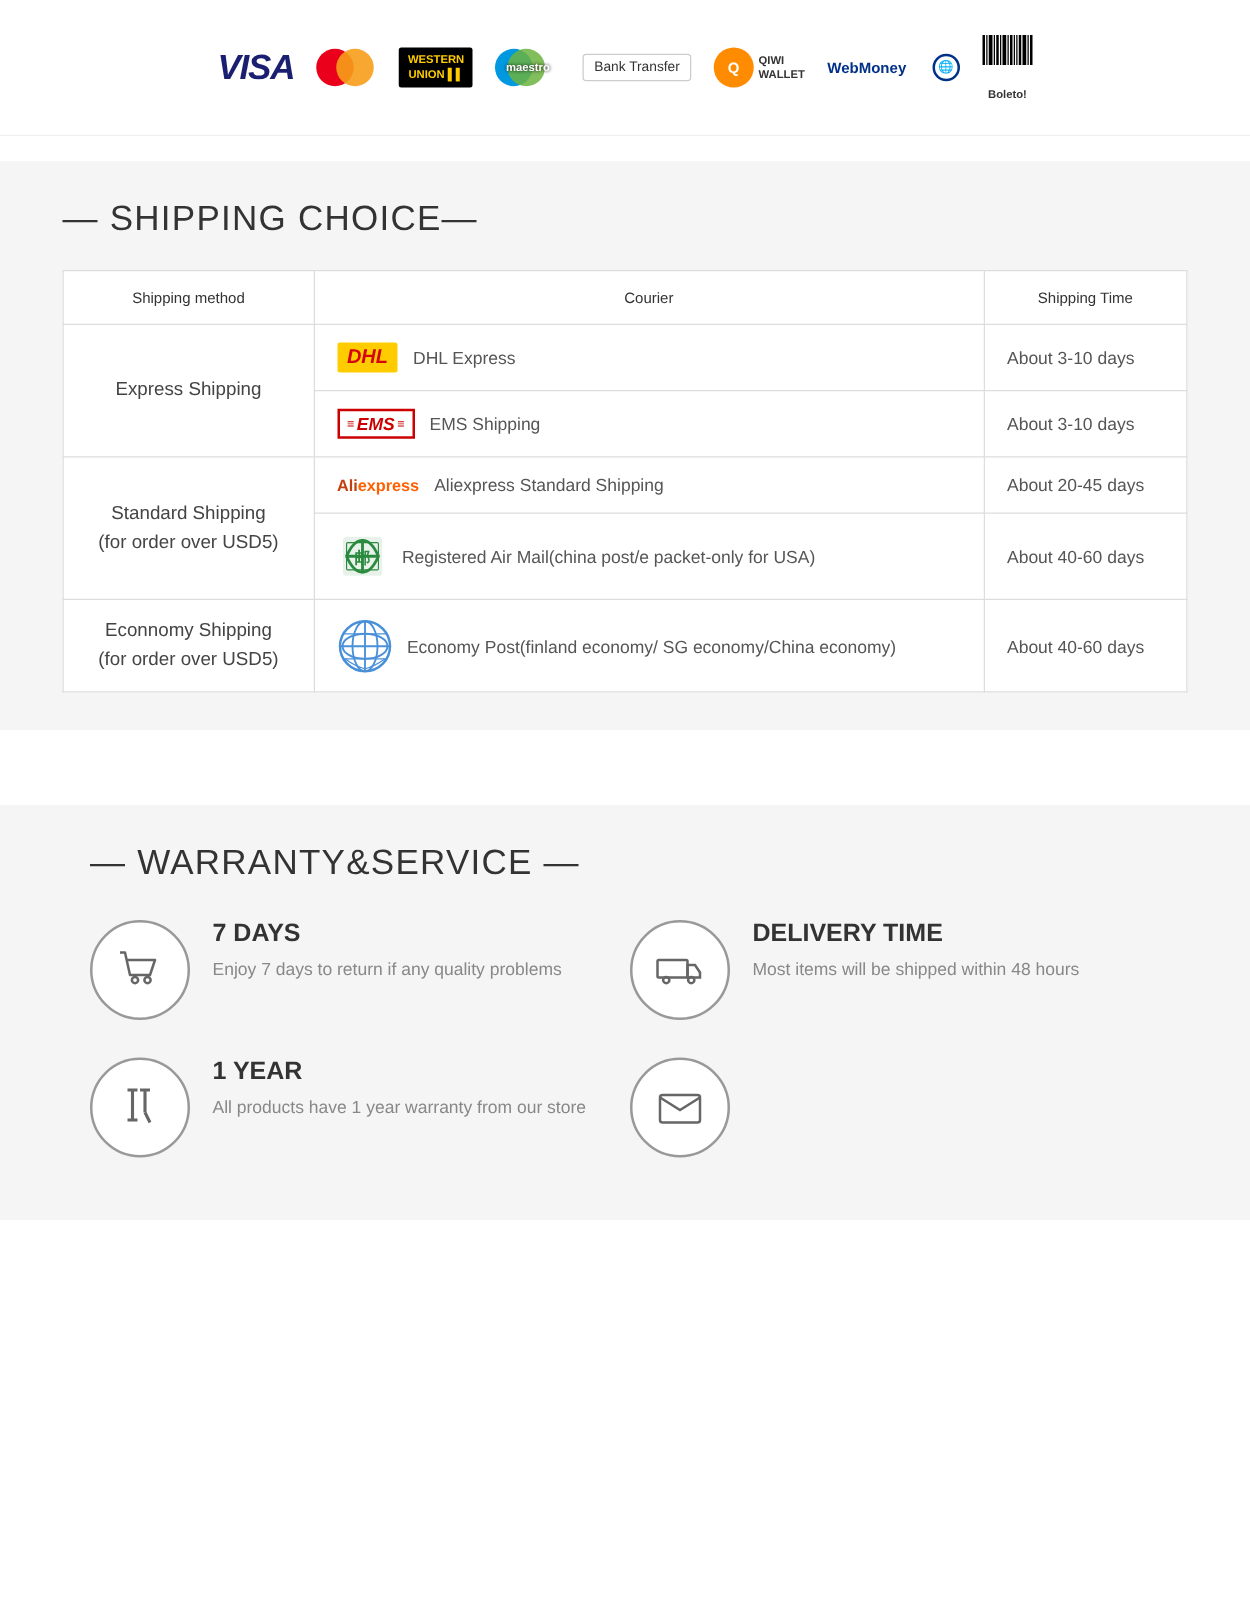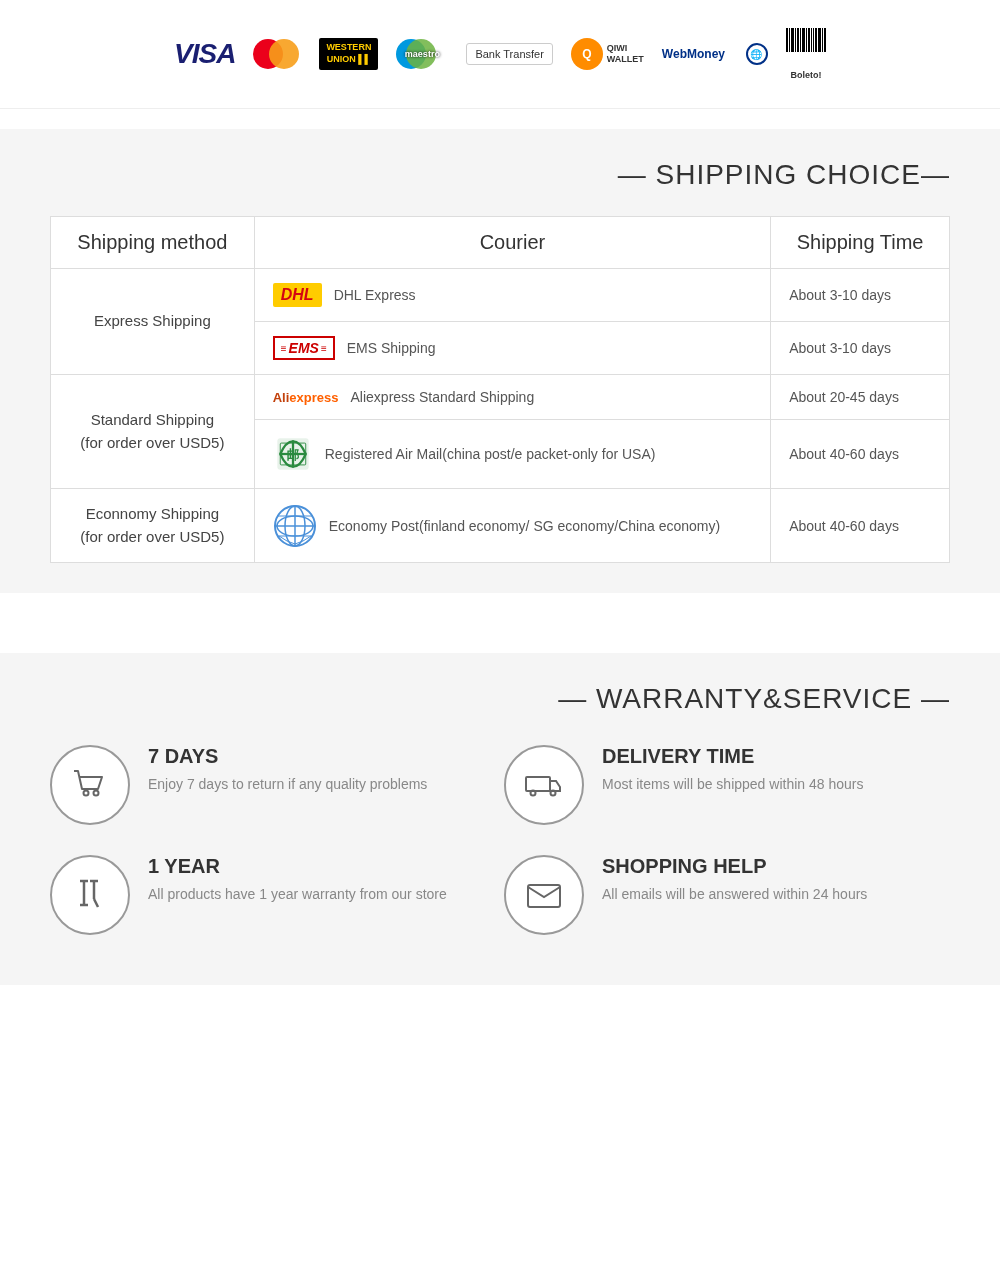--- a/index.html
+++ b/index.html
@@ -117,41 +117,41 @@
     }
 
     
     .boleto-logo {
       display: flex;
       flex-direction: column;
       align-items: center;
     }
 
     .section-title {
-      text-align: right;
+      text-align: left;
       font-size: 28px;
       font-weight: 400;
       color: #333;
       margin-bottom: 25px;
       letter-spacing: 1px;
     }
 
     
     .shipping-table {
       width: 100%;
       border-collapse: collapse;
       background: #fff;
       border: 1px solid #ddd;
     }
 
     .shipping-table th {
       padding: 14px 20px;
       text-align: center;
       font-weight: 400;
-      font-size: 20px;
+      font-size: 12px;
       border: 1px solid #ddd;
       color: #333;
     }
 
     .shipping-table td {
       padding: 14px 18px;
       border: 1px solid #ddd;
       text-align: left;
       vertical-align: middle;
       font-size: 14px;
@@ -283,21 +283,21 @@
 
     .inner-box {
       background: #f5f5f5;
       margin: 0 0;
       padding: 30px 50px;
     }
 
     .warranty-inner-box {
       background: #f5f5f5;
       margin: 20px 0 0;
-      padding: 30px 50px 50px;
+      padding: 30px 72px 50px;
     }
   </style>
 </head>
 <body>
 
 <div class="payment-section">
 
   <div class="payment-logo">
     <span class="visa-logo">VISA</span>
   </div>
@@ -517,20 +517,16 @@
         </div>
       </div>
 
       <div class="warranty-item">
         <div class="warranty-icon">
           <svg viewBox="0 0 40 40">
             <rect x="4" y="10" width="32" height="22" rx="2" stroke="#666" stroke-width="2" fill="none"></rect>
             <path d="M4 12 L20 22 L36 12" stroke="#666" stroke-width="2" fill="none"></path>
           </svg>
         </div>
-        <div class="warranty-content">
-          <h3>SHOPPING HELP</h3>
-          <p>All emails will be answered within 24 hours</p>
-        </div>
       </div>
     </div>
   </div>
 </div>
 
 </body></html>

